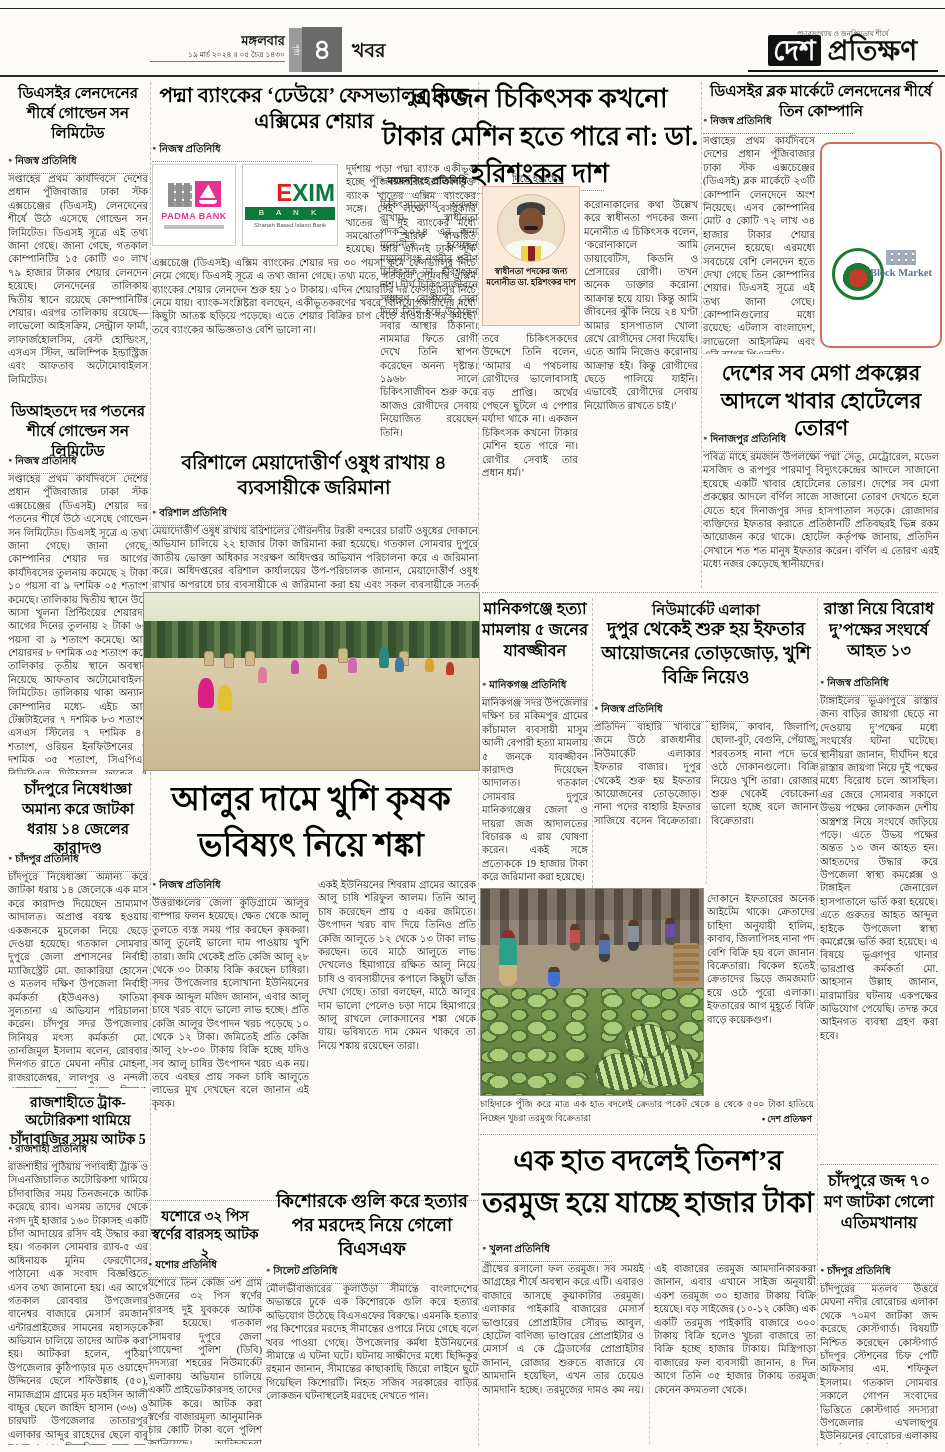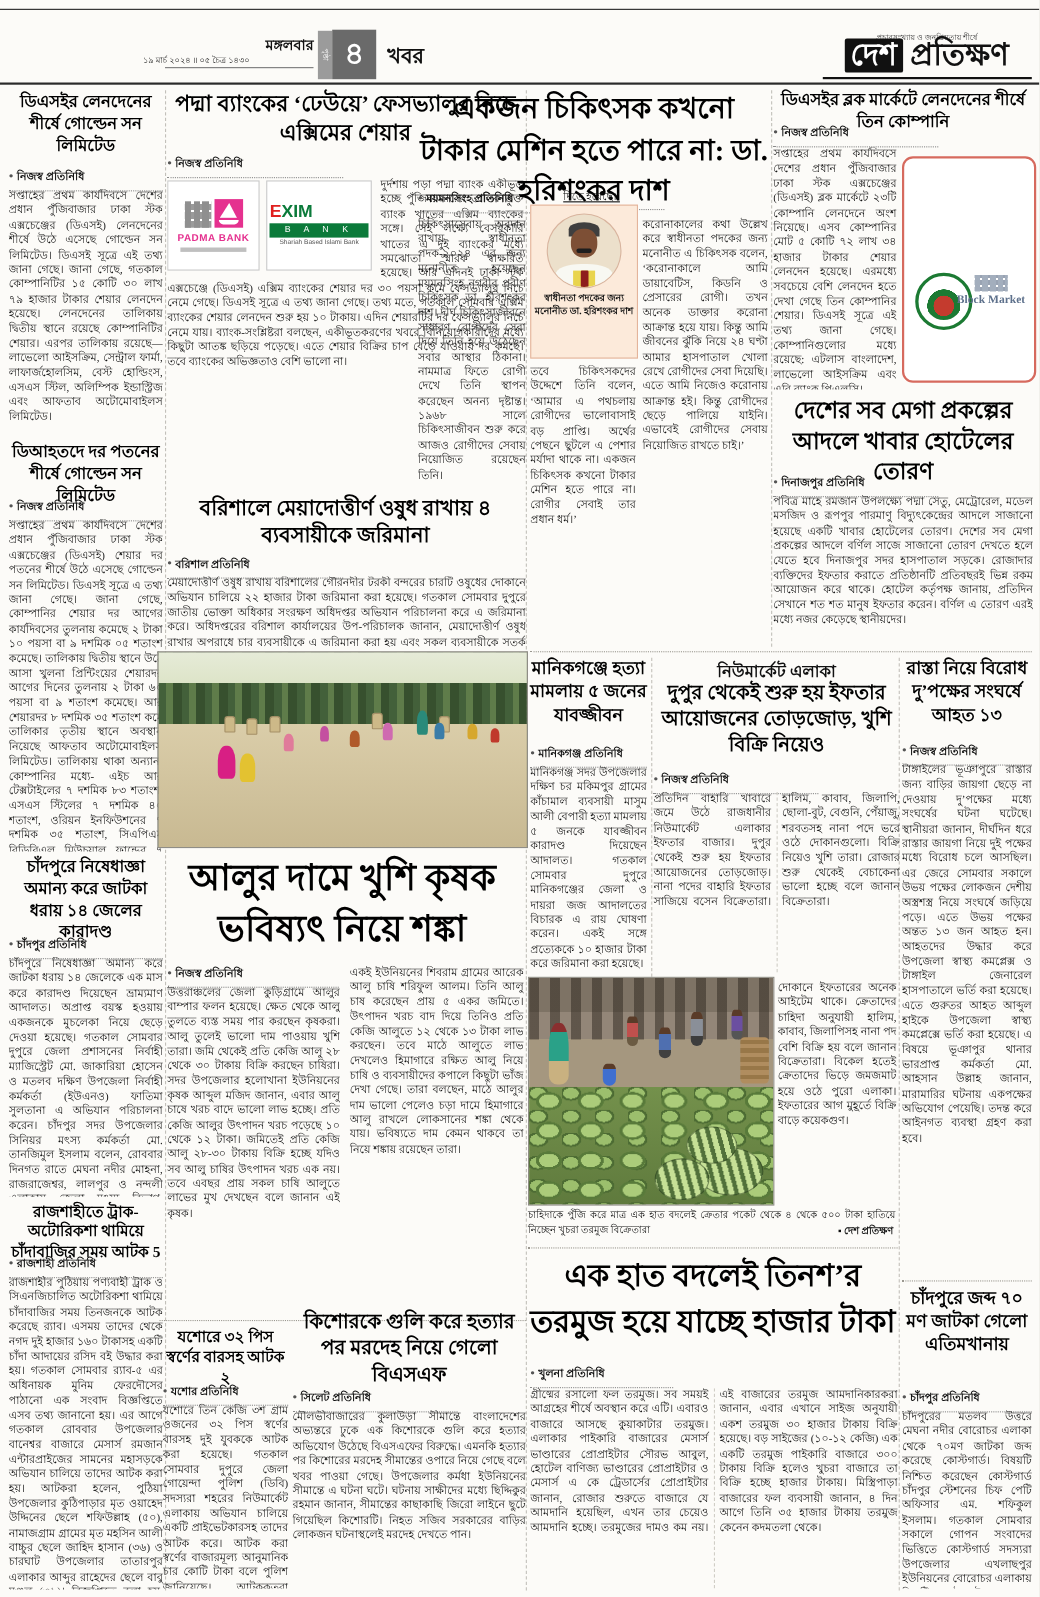--- a/index.html
+++ b/index.html
@@ -70,37 +70,37 @@
   .pd-row{display:flex;gap:3px;align-items:flex-end;}
   .pd-grid{width:24px;height:24px;
       background:repeating-linear-gradient(90deg,#8f8f8f 0 6px,transparent 6px 8px),
                  repeating-linear-gradient(0deg,#9a9a9a 0 6px,transparent 6px 8px);}
   .pd-tile{width:26px;height:26px;background:#e5318f;position:relative;}
   .pd-sail{position:absolute;left:5px;top:3px;width:16px;height:14px;background:#fff;clip-path:polygon(55% 0,100% 100%,0 100%);}
   .pd-hull{position:absolute;left:4px;top:19px;width:18px;height:4px;background:#fff;border-radius:0 0 6px 6px;}
   .pd-name{color:#e5318f;font-weight:bold;font-size:9px;font-family:"Liberation Sans",sans-serif;margin-top:3px;letter-spacing:.5px;}
   .pd-tag{width:60px;height:4px;background:#bfbfbf;margin-top:2px;}
   .exim-box{width:94px;border:1px solid #c9c9c9;background:#fff;display:flex;flex-direction:column;justify-content:center;padding:2px;}
-  .exim-word{font-family:"Liberation Sans",sans-serif;font-weight:bold;font-size:16px;text-align:left;line-height:1;}
+  .exim-word{font-family:"Liberation Sans",sans-serif;font-weight:bold;font-size:24px;text-align:right;line-height:1;}
   .exim-e{color:#e0201f;}
   .exim-xim{color:#0b7a3a;}
   .exim-bar{background:#0b7a3a;color:#fff;font-size:8px;letter-spacing:5px;text-align:center;padding:1px 0;margin-top:2px;font-family:"Liberation Sans",sans-serif;}
   .exim-tag{font-size:6px;color:#555;text-align:center;margin-top:1px;font-family:"Liberation Sans",sans-serif;}
   .cols2{column-count:2;column-gap:10px;column-rule:1px dashed #d0cec6;}
   .credit{position:absolute;right:2px;bottom:0;background:#fcfbf8;padding-left:6px;font-weight:bold;font-size:9px;}
   .cont-note{font-size:9.5px;text-align:left;border-bottom:1px dotted #8a8a8a;padding-bottom:3px;text-decoration:underline;}
 </style>
 </head>
 <body>
 
 <div id="page">
 
   <div class="abs" style="left:0;top:8px;width:945px;height:1px;background:#222;"></div>
   <div class="abs" style="left:185px;top:31px;width:100px;text-align:right;font-weight:bold;font-size:13px;">মঙ্গলবার</div>
-  <div class="abs" style="left:130px;top:49px;width:155px;font-size:7.5px;color:#222;">১৯ মার্চ ২০২৪ ॥ ০৫ চৈত্র ১৪৩০</div>
+  <div class="abs" style="left:130px;top:49px;width:155px;text-align:right;font-size:7.5px;color:#222;">১৯ মার্চ ২০২৪ ॥ ০৫ চৈত্র ১৪৩০</div>
   <div class="abs" style="left:150px;top:61px;width:135px;height:1px;background:#777;"></div>
   <div class="abs pgtab" style="left:289px;top:28px;width:13px;height:44px;line-height:13px;">পৃষ্ঠা</div>
   <div class="abs pgnum" style="left:302px;top:27px;width:40px;height:45px;font-size:28px;line-height:45px;">৪</div>
   <div class="abs" style="left:352px;top:36px;font-size:19px;font-weight:bold;">খবর</div>
   <div class="abs" style="left:745px;top:28px;width:195px;text-align:center;font-size:7px;color:#333;">প্রচারসংখ্যায় ও জনপ্রিয়তায় শীর্ষে</div>
   <div class="abs" style="left:745px;top:36px;width:195px;text-align:center;font-size:28px;font-weight:bold;line-height:1.1;">
     <span class="logo-desh">দেশ</span>
     <span>প্রতিক্ষণ</span>
   </div>
   <div class="abs" style="left:748px;top:70px;width:190px;height:2px;background:#111;"></div>
@@ -223,21 +223,21 @@
     <div class="stampwrap">
       <div class="stamp-blocks"></div>
       <div class="stamp">Block Market</div>
     </div>
   </div>
   <div class="abs by" style="left:703px;top:430px;width:150px;"><span class="bb">●</span><span>দিনাজপুর প্রতিনিধি</span></div>
   <div class="abs bd" style="left:703px;top:450px;width:236px;height:138px;">পবিত্র মাহে রমজান উপলক্ষ্যে পদ্মা সেতু, মেট্রোরেল, মডেল মসজিদ ও রূপপুর পারমাণু বিদ্যুৎকেন্দ্রের আদলে সাজানো হয়েছে একটি খাবার হোটেলের তোরণ। দেশের সব মেগা প্রকল্পের আদলে বর্ণিল সাজে সাজানো তোরণ দেখতে হলে যেতে হবে দিনাজপুর সদর হাসপাতাল সড়কে। রোজাদার ব্যক্তিদের ইফতার করাতে প্রতিষ্ঠানটি প্রতিবছরই ভিন্ন রকম আয়োজন করে থাকে। হোটেল কর্তৃপক্ষ জানায়, প্রতিদিন সেখানে শত শত মানুষ ইফতার করেন। বর্ণিল এ তোরণ এরই মধ্যে নজর কেড়েছে স্থানীয়দের।</div>
 
   <div class="abs hl" style="left:482px;top:598px;width:106px;font-size:16px;">মানিকগঞ্জে হত্যা মামলায় ৫ জনের যাবজ্জীবন</div>
   <div class="abs by" style="left:482px;top:676px;width:106px;"><span class="bb">●</span><span>মানিকগঞ্জ প্রতিনিধি</span></div>
-  <div class="abs bd" style="left:482px;top:696px;width:106px;height:190px;">মানিকগঞ্জ সদর উপজেলার দক্ষিণ চর মকিমপুর গ্রামের কাঁচামাল ব্যবসায়ী মাসুম আলী বেপারী হত্যা মামলায় ৫ জনকে যাবজ্জীবন কারাদণ্ড দিয়েছেন আদালত। গতকাল সোমবার দুপুরে মানিকগঞ্জের জেলা ও দায়রা জজ আদালতের বিচারক এ রায় ঘোষণা করেন। একই সঙ্গে প্রত্যেককে ১০ হাজার টাকা করে জরিমানা করা হয়েছে।</div>
+  <div class="abs bd" style="left:482px;top:696px;width:106px;height:190px;">মানিকগঞ্জ সদর উপজেলার দক্ষিণ চর মকিমপুর গ্রামের কাঁচামাল ব্যবসায়ী মাসুম আলী বেপারী হত্যা মামলায় ৫ জনকে যাবজ্জীবন কারাদণ্ড দিয়েছেন আদালত। গতকাল সোমবার দুপুরে মানিকগঞ্জের জেলা ও দায়রা জজ আদালতের বিচারক এ রায় ঘোষণা করেন। একই সঙ্গে প্রত্যেককে 19 হাজার টাকা করে জরিমানা করা হয়েছে।</div>
 
   <div class="abs kick" style="left:594px;top:598px;width:224px;font-size:15px;">নিউমার্কেট এলাকা</div>
   <div class="abs hl" style="left:594px;top:618px;width:224px;font-size:18px;">দুপুর থেকেই শুরু হয় ইফতার আয়োজনের তোড়জোড়, খুশি বিক্রি নিয়েও</div>
   <div class="abs by" style="left:594px;top:700px;width:150px;"><span class="bb">●</span><span>নিজস্ব প্রতিনিধি</span></div>
   <div class="abs bd cols2" style="left:594px;top:720px;width:224px;height:164px;">প্রতিদিন বাহারি খাবারে জমে উঠে রাজধানীর নিউমার্কেট এলাকার ইফতার বাজার। দুপুর থেকেই শুরু হয় ইফতার আয়োজনের তোড়জোড়। নানা পদের বাহারি ইফতার সাজিয়ে বসেন বিক্রেতারা। হালিম, কাবাব, জিলাপি, ছোলা-বুট, বেগুনি, পেঁয়াজু, শরবতসহ নানা পদে ভরে ওঠে দোকানগুলো। বিক্রি নিয়েও খুশি তারা। রোজার শুরু থেকেই বেচাকেনা ভালো হচ্ছে বলে জানান বিক্রেতারা।</div>
   <div class="abs bd" style="left:707px;top:892px;width:108px;height:200px;">দোকানে ইফতারের অনেক আইটেম থাকে। ক্রেতাদের চাহিদা অনুযায়ী হালিম, কাবাব, জিলাপিসহ নানা পদ বেশি বিক্রি হয় বলে জানান বিক্রেতারা। বিকেল হতেই ক্রেতাদের ভিড়ে জমজমাট হয়ে ওঠে পুরো এলাকা। ইফতারের আগ মুহূর্তে বিক্রি বাড়ে কয়েকগুণ।</div>
 
   <div class="abs hl" style="left:820px;top:598px;width:118px;font-size:16px;">রাস্তা নিয়ে বিরোধ দু’পক্ষের সংঘর্ষে আহত ১৩</div>
   <div class="abs by" style="left:820px;top:674px;width:118px;"><span class="bb">●</span><span>নিজস্ব প্রতিনিধি</span></div>
   <div class="abs bd" style="left:820px;top:694px;width:118px;height:462px;">টাঙ্গাইলের ভূঞাপুরে রাস্তার জন্য বাড়ির জায়গা ছেড়ে না দেওয়ায় দু’পক্ষের মধ্যে সংঘর্ষের ঘটনা ঘটেছে। স্থানীয়রা জানান, দীর্ঘদিন ধরে রাস্তার জায়গা নিয়ে দুই পক্ষের মধ্যে বিরোধ চলে আসছিল। এর জেরে সোমবার সকালে উভয় পক্ষের লোকজন দেশীয় অস্ত্রশস্ত্র নিয়ে সংঘর্ষে জড়িয়ে পড়ে। এতে উভয় পক্ষের অন্তত ১৩ জন আহত হন। আহতদের উদ্ধার করে উপজেলা স্বাস্থ্য কমপ্লেক্স ও টাঙ্গাইল জেনারেল হাসপাতালে ভর্তি করা হয়েছে। এতে গুরুতর আহত আব্দুল হাইকে উপজেলা স্বাস্থ্য কমপ্লেক্সে ভর্তি করা হয়েছে। এ বিষয়ে ভূঞাপুর থানার ভারপ্রাপ্ত কর্মকর্তা মো. আহসান উল্লাহ জানান, মারামারির ঘটনায় একপক্ষের অভিযোগ পেয়েছি। তদন্ত করে আইনগত ব্যবস্থা গ্রহণ করা হবে।</div>

